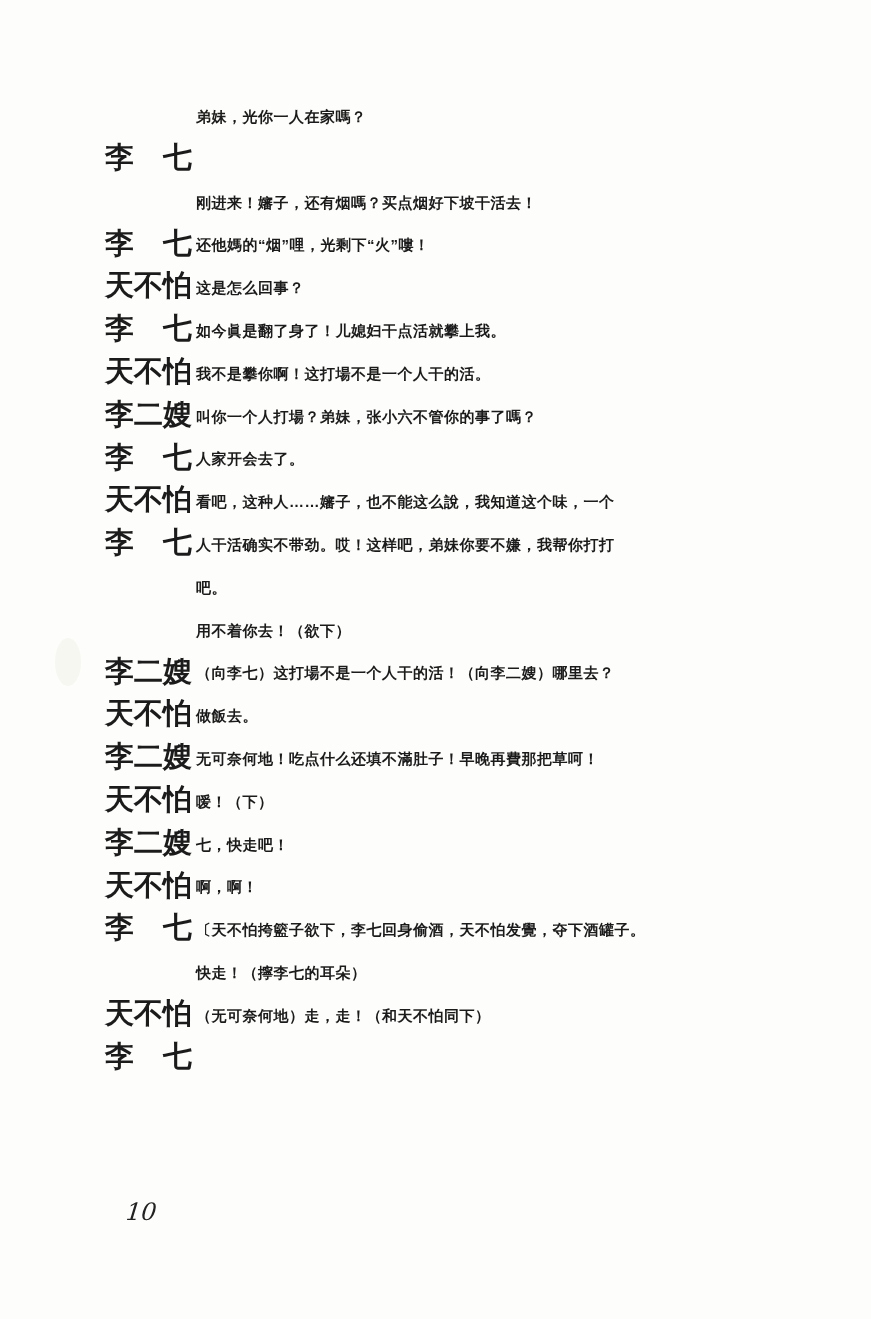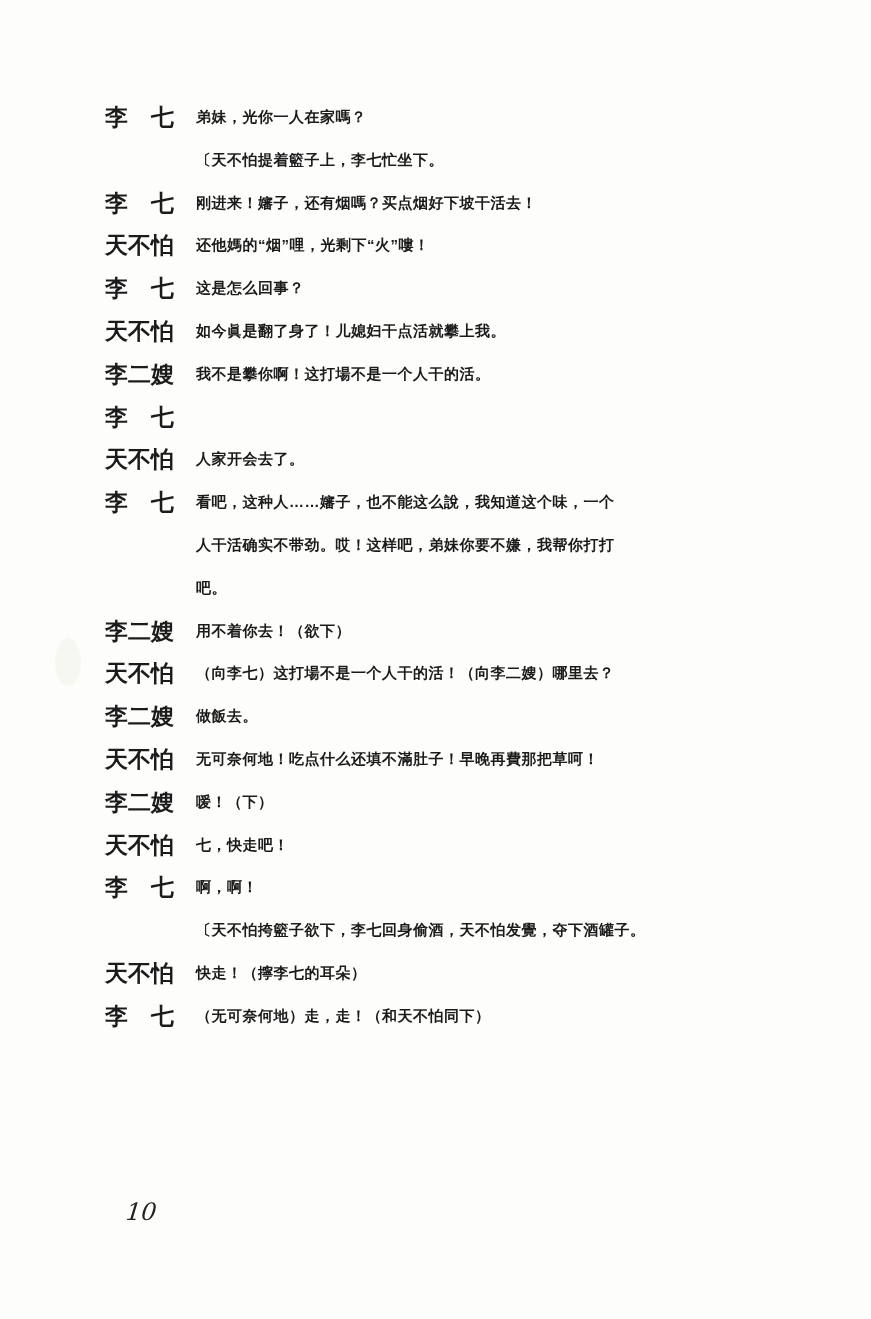--- a/index.html
+++ b/index.html
@@ -21,24 +21,25 @@
   }
   .script-row {
     display: flex;
     height: 42.8px;
     line-height: 42.8px;
     align-items: stretch;
   }
   .speaker {
     flex: none;
     width: 91px;
-    font-size: 23px;
+    font-size: 29px;
     font-weight: 700;
     white-space: nowrap;
     letter-spacing: 0px;
+    margin-top: 40px;
   }
   .line-text {
     flex: none;
     font-size: 15px;
     font-weight: 700;
     white-space: nowrap;
     letter-spacing: 0.5px;
   }
   .page-number {
     position: absolute;
@@ -68,21 +69,20 @@
 <div class="sheet">
   <div class="scan-artifact"></div>
 
   <div class="script-block">
     <div class="script-row">
       <span class="speaker">李　七</span>
       <span class="line-text">弟妹，光你一人在家嗎？</span>
     </div>
     <div class="script-row">
       <span class="speaker"></span>
-      <span class="line-text">〔天不怕提着籃子上，李七忙坐下。</span>
     </div>
     <div class="script-row">
       <span class="speaker">李　七</span>
       <span class="line-text">刚进来！嬸子，还有烟嗎？买点烟好下坡干活去！</span>
     </div>
     <div class="script-row">
       <span class="speaker">天不怕</span>
       <span class="line-text">还他媽的“烟”哩，光剩下“火”嘍！</span>
     </div>
     <div class="script-row">
@@ -92,20 +92,21 @@
     <div class="script-row">
       <span class="speaker">天不怕</span>
       <span class="line-text">如今眞是翻了身了！儿媳妇干点活就攀上我。</span>
     </div>
     <div class="script-row">
       <span class="speaker">李二嫂</span>
       <span class="line-text">我不是攀你啊！这打場不是一个人干的活。</span>
     </div>
     <div class="script-row">
       <span class="speaker">李　七</span>
+      <span class="line-text">叫你一个人打場？弟妹，张小六不管你的事了嗎？</span>
     </div>
     <div class="script-row">
       <span class="speaker">天不怕</span>
       <span class="line-text">人家开会去了。</span>
     </div>
     <div class="script-row">
       <span class="speaker">李　七</span>
       <span class="line-text">看吧，这种人……嬸子，也不能这么說，我知道这个味，一个</span>
     </div>
     <div class="script-row">

